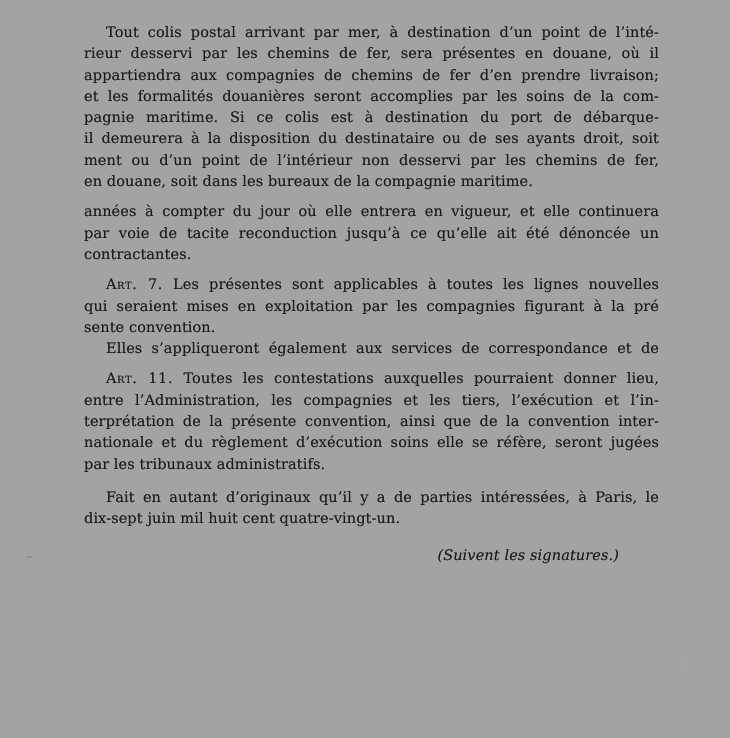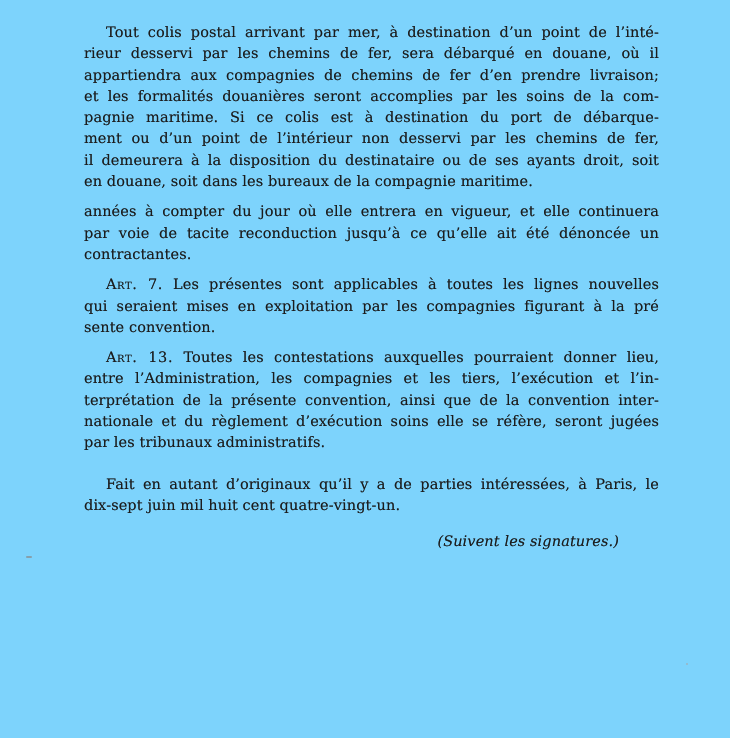--- a/index.html
+++ b/index.html
@@ -12,38 +12,38 @@
     width: 730px;
     height: 738px;
     position: relative;
     overflow: hidden;
     font-family: "DejaVu Serif", "Liberation Serif", serif;
     color: #1c1c1c;
   }
   .page {
     position: absolute;
     inset: 0;
-    background: #7dd3fc;
+    background: #a3a3a3;
   }
   .text-block {
     position: absolute;
     left: 84px;
     top: 23px;
     width: 575px;
     font-size: 14.5px;
     line-height: 21.3px;
     letter-spacing: 0.1px;
     text-rendering: geometricPrecision;
     
     text-shadow: 0 0 0.35px rgba(20,20,20,0.55);
   }
   .para { margin: 0; }
   .para.article { margin-top: 9px; }
   
-  .para.body.spaced { margin-top: 20px; }
+  .para.body.spaced { margin-top: 12px; }
   .line {
     text-align: justify;
     text-align-last: justify;
   }
   .line.last { text-align-last: left; }
   .line.first { text-indent: 22px; }
   .sc { font-variant: small-caps; letter-spacing: 0.6px; }
   .para.signature {
     margin-top: 15px;
     font-style: italic;
@@ -76,42 +76,43 @@
     opacity: 0.7;
   }
 </style>
 </head>
 <body>
 
 <div class="page">
   <div class="text-block">
       <div class="para body">
         <div class="line first">Tout colis postal arrivant par mer, à destination d’un point de l’inté-</div>
-        <div class="line">rieur desservi par les chemins de fer, sera débarqué en douane, où il</div>
+        <div class="line">rieur desservi par les chemins de fer, sera présentes en douane, où il</div>
         <div class="line">appartiendra aux compagnies de chemins de fer d’en prendre livraison;</div>
         <div class="line">et les formalités douanières seront accomplies par les soins de la com-</div>
         <div class="line">pagnie maritime. Si ce colis est à destination du port de débarque-</div>
+        <div class="line">il demeurera à la disposition du destinataire ou de ses ayants droit, soit</div>
         <div class="line">ment ou d’un point de l’intérieur non desservi par les chemins de fer,</div>
-        <div class="line">il demeurera à la disposition du destinataire ou de ses ayants droit, soit</div>
         <div class="line last">en douane, soit dans les bureaux de la compagnie maritime.</div>
       </div>
       <div class="para article">
         <div class="line">années à compter du jour où elle entrera en vigueur, et elle continuera</div>
         <div class="line">par voie de tacite reconduction jusqu’à ce qu’elle ait été dénoncée un</div>
         <div class="line last">contractantes.</div>
       </div>
       <div class="para article">
         <div class="line first"><span class="sc">Art. 7.</span> Les présentes sont applicables à toutes les lignes nouvelles</div>
         <div class="line">qui seraient mises en exploitation par les compagnies figurant à la pré</div>
         <div class="line last">sente convention.</div>
       </div>
       <div class="para body">
+        <div class="line first">Elles s’appliqueront également aux services de correspondance et de</div>
       </div>
       <div class="para article">
-        <div class="line first"><span class="sc">Art. 13.</span> Toutes les contestations auxquelles pourraient donner lieu,</div>
+        <div class="line first"><span class="sc">Art. 11.</span> Toutes les contestations auxquelles pourraient donner lieu,</div>
         <div class="line">entre l’Administration, les compagnies et les tiers, l’exécution et l’in-</div>
         <div class="line">terprétation de la présente convention, ainsi que de la convention inter-</div>
         <div class="line">nationale et du règlement d’exécution soins elle se réfère, seront jugées</div>
         <div class="line last">par les tribunaux administratifs.</div>
       </div>
       <div class="para body spaced">
         <div class="line first">Fait en autant d’originaux qu’il y a de parties intéressées, à Paris, le</div>
         <div class="line last">dix-sept juin mil huit cent quatre-vingt-un.</div>
       </div>
       <div class="para signature">

